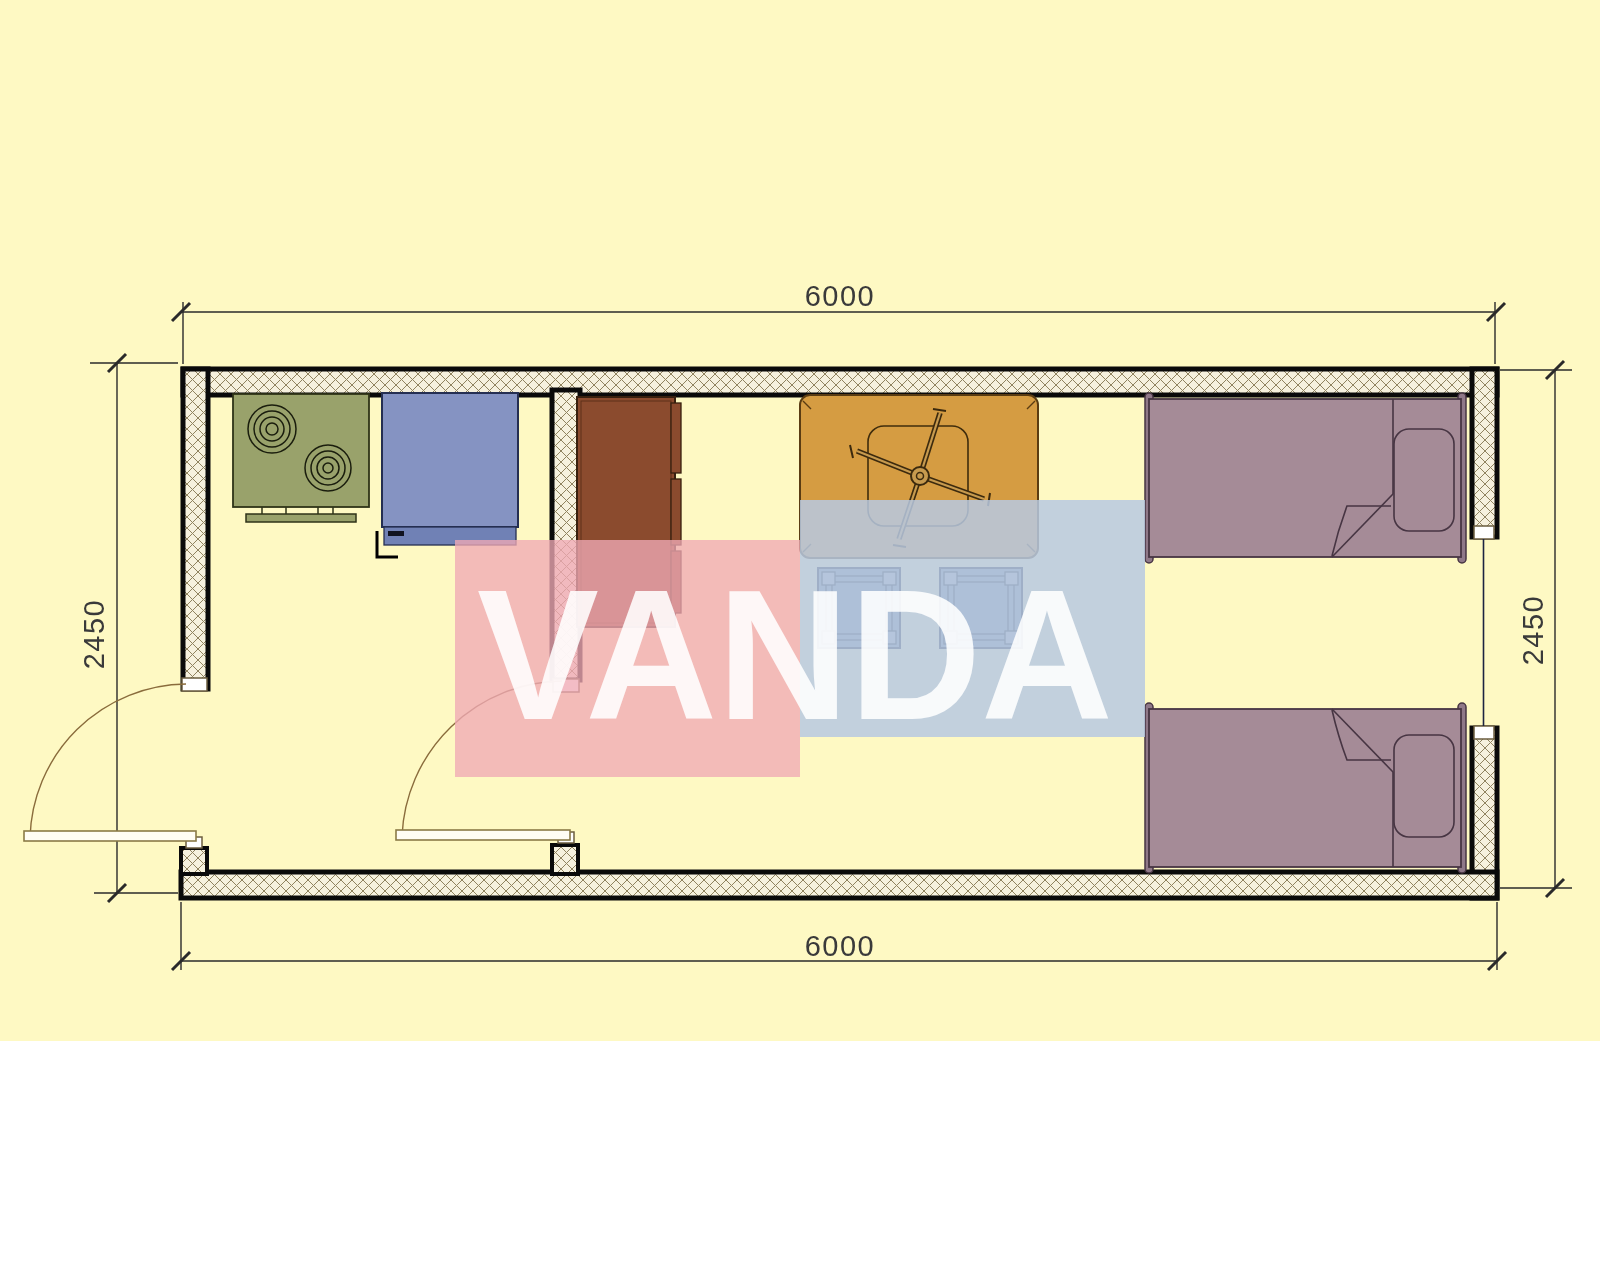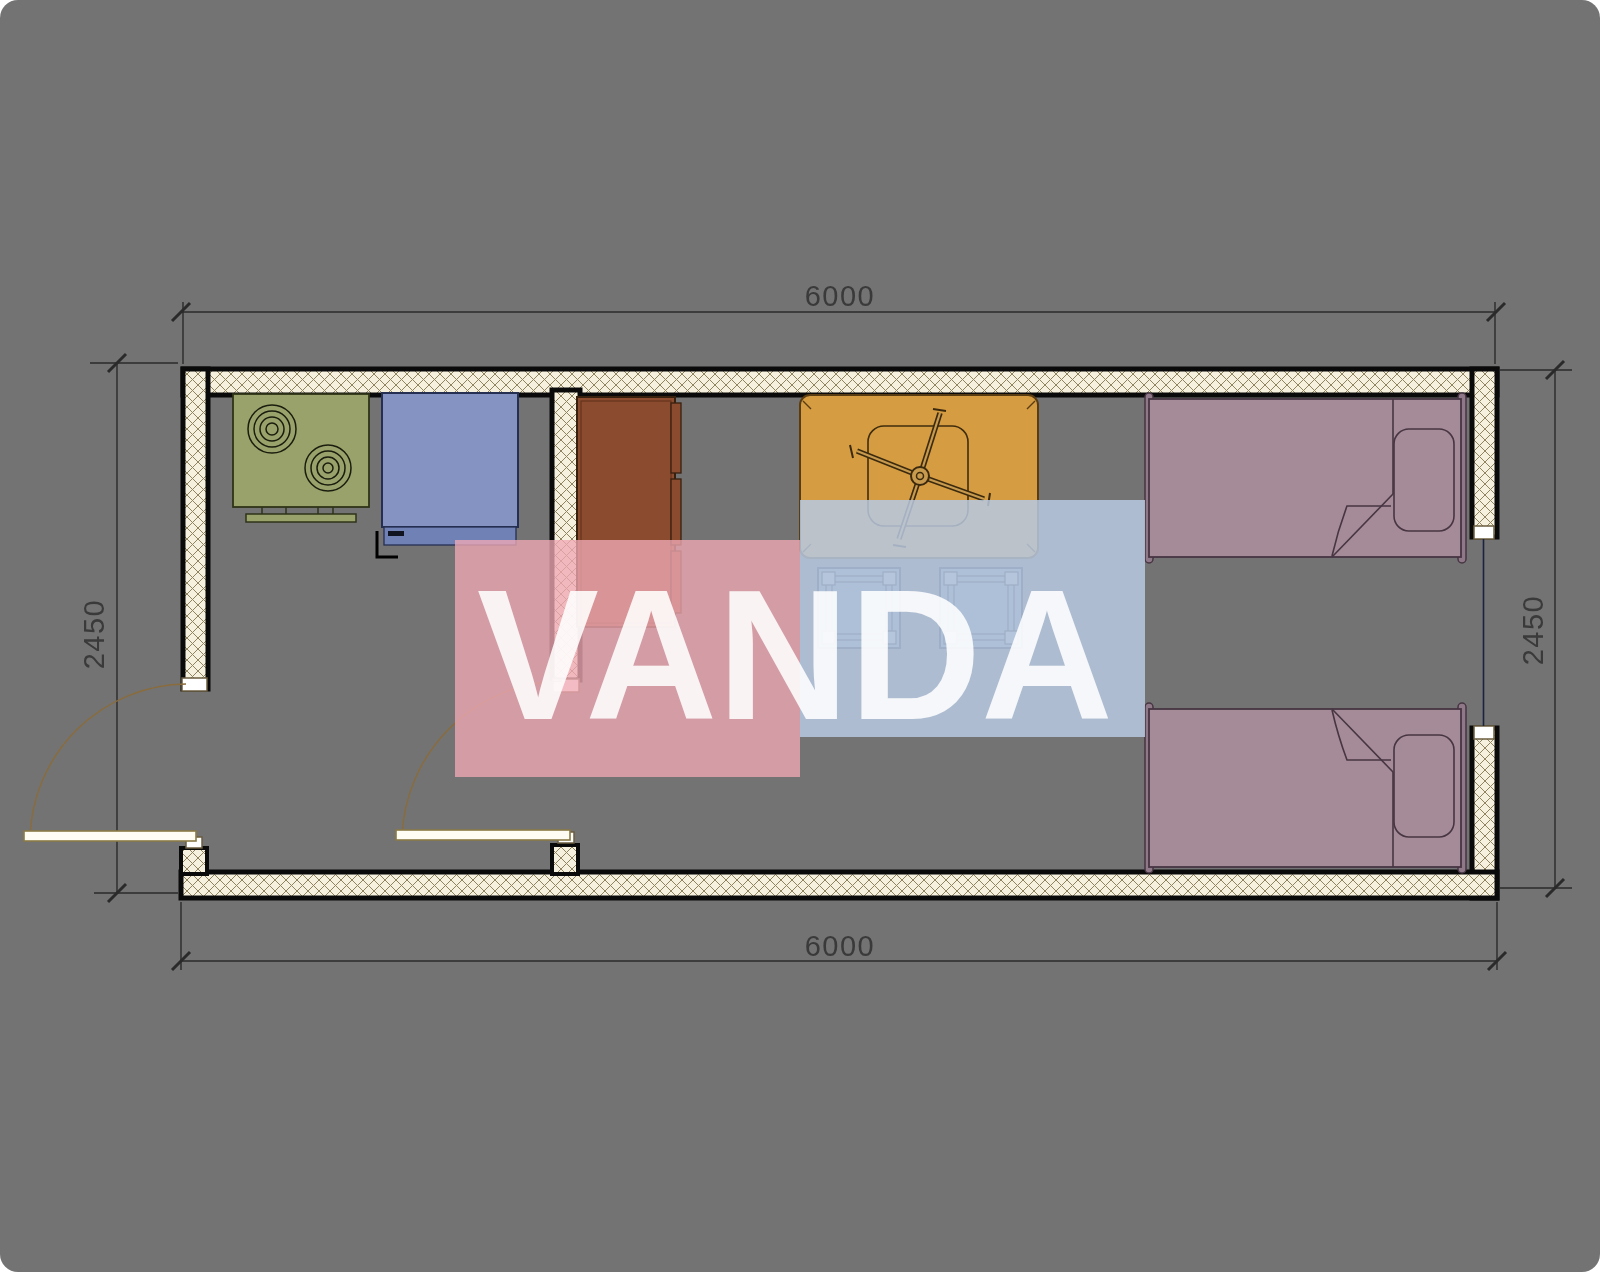--- a/index.html
+++ b/index.html
@@ -1,17 +1,17 @@
 <!DOCTYPE html>
 <html><head>
 <meta charset="utf-8">
 <style>
   html,body{margin:0;padding:0;background:#ffffff;}
-  .canvas{position:relative;width:1600px;height:1272px;background:#737373;overflow:hidden;
-          font-family:"Liberation Sans", sans-serif;border-radius:18px;}
+  .canvas{position:relative;width:1600px;height:1041px;background:#fef9c3;overflow:hidden;
+          font-family:"Liberation Sans", sans-serif;}
   svg{position:absolute;left:0;top:0;}
   text.dim{font-family:"Liberation Sans", sans-serif;font-size:29px;letter-spacing:1.5px;
            fill:#3a3a3a;font-weight:400;}
   text.wm{font-family:"Liberation Sans", sans-serif;font-weight:bold;}
 </style>
 </head>
 <body>
 
 <div class="canvas">
 <svg viewBox="0 0 1600 1280" width="1600" height="1280">

